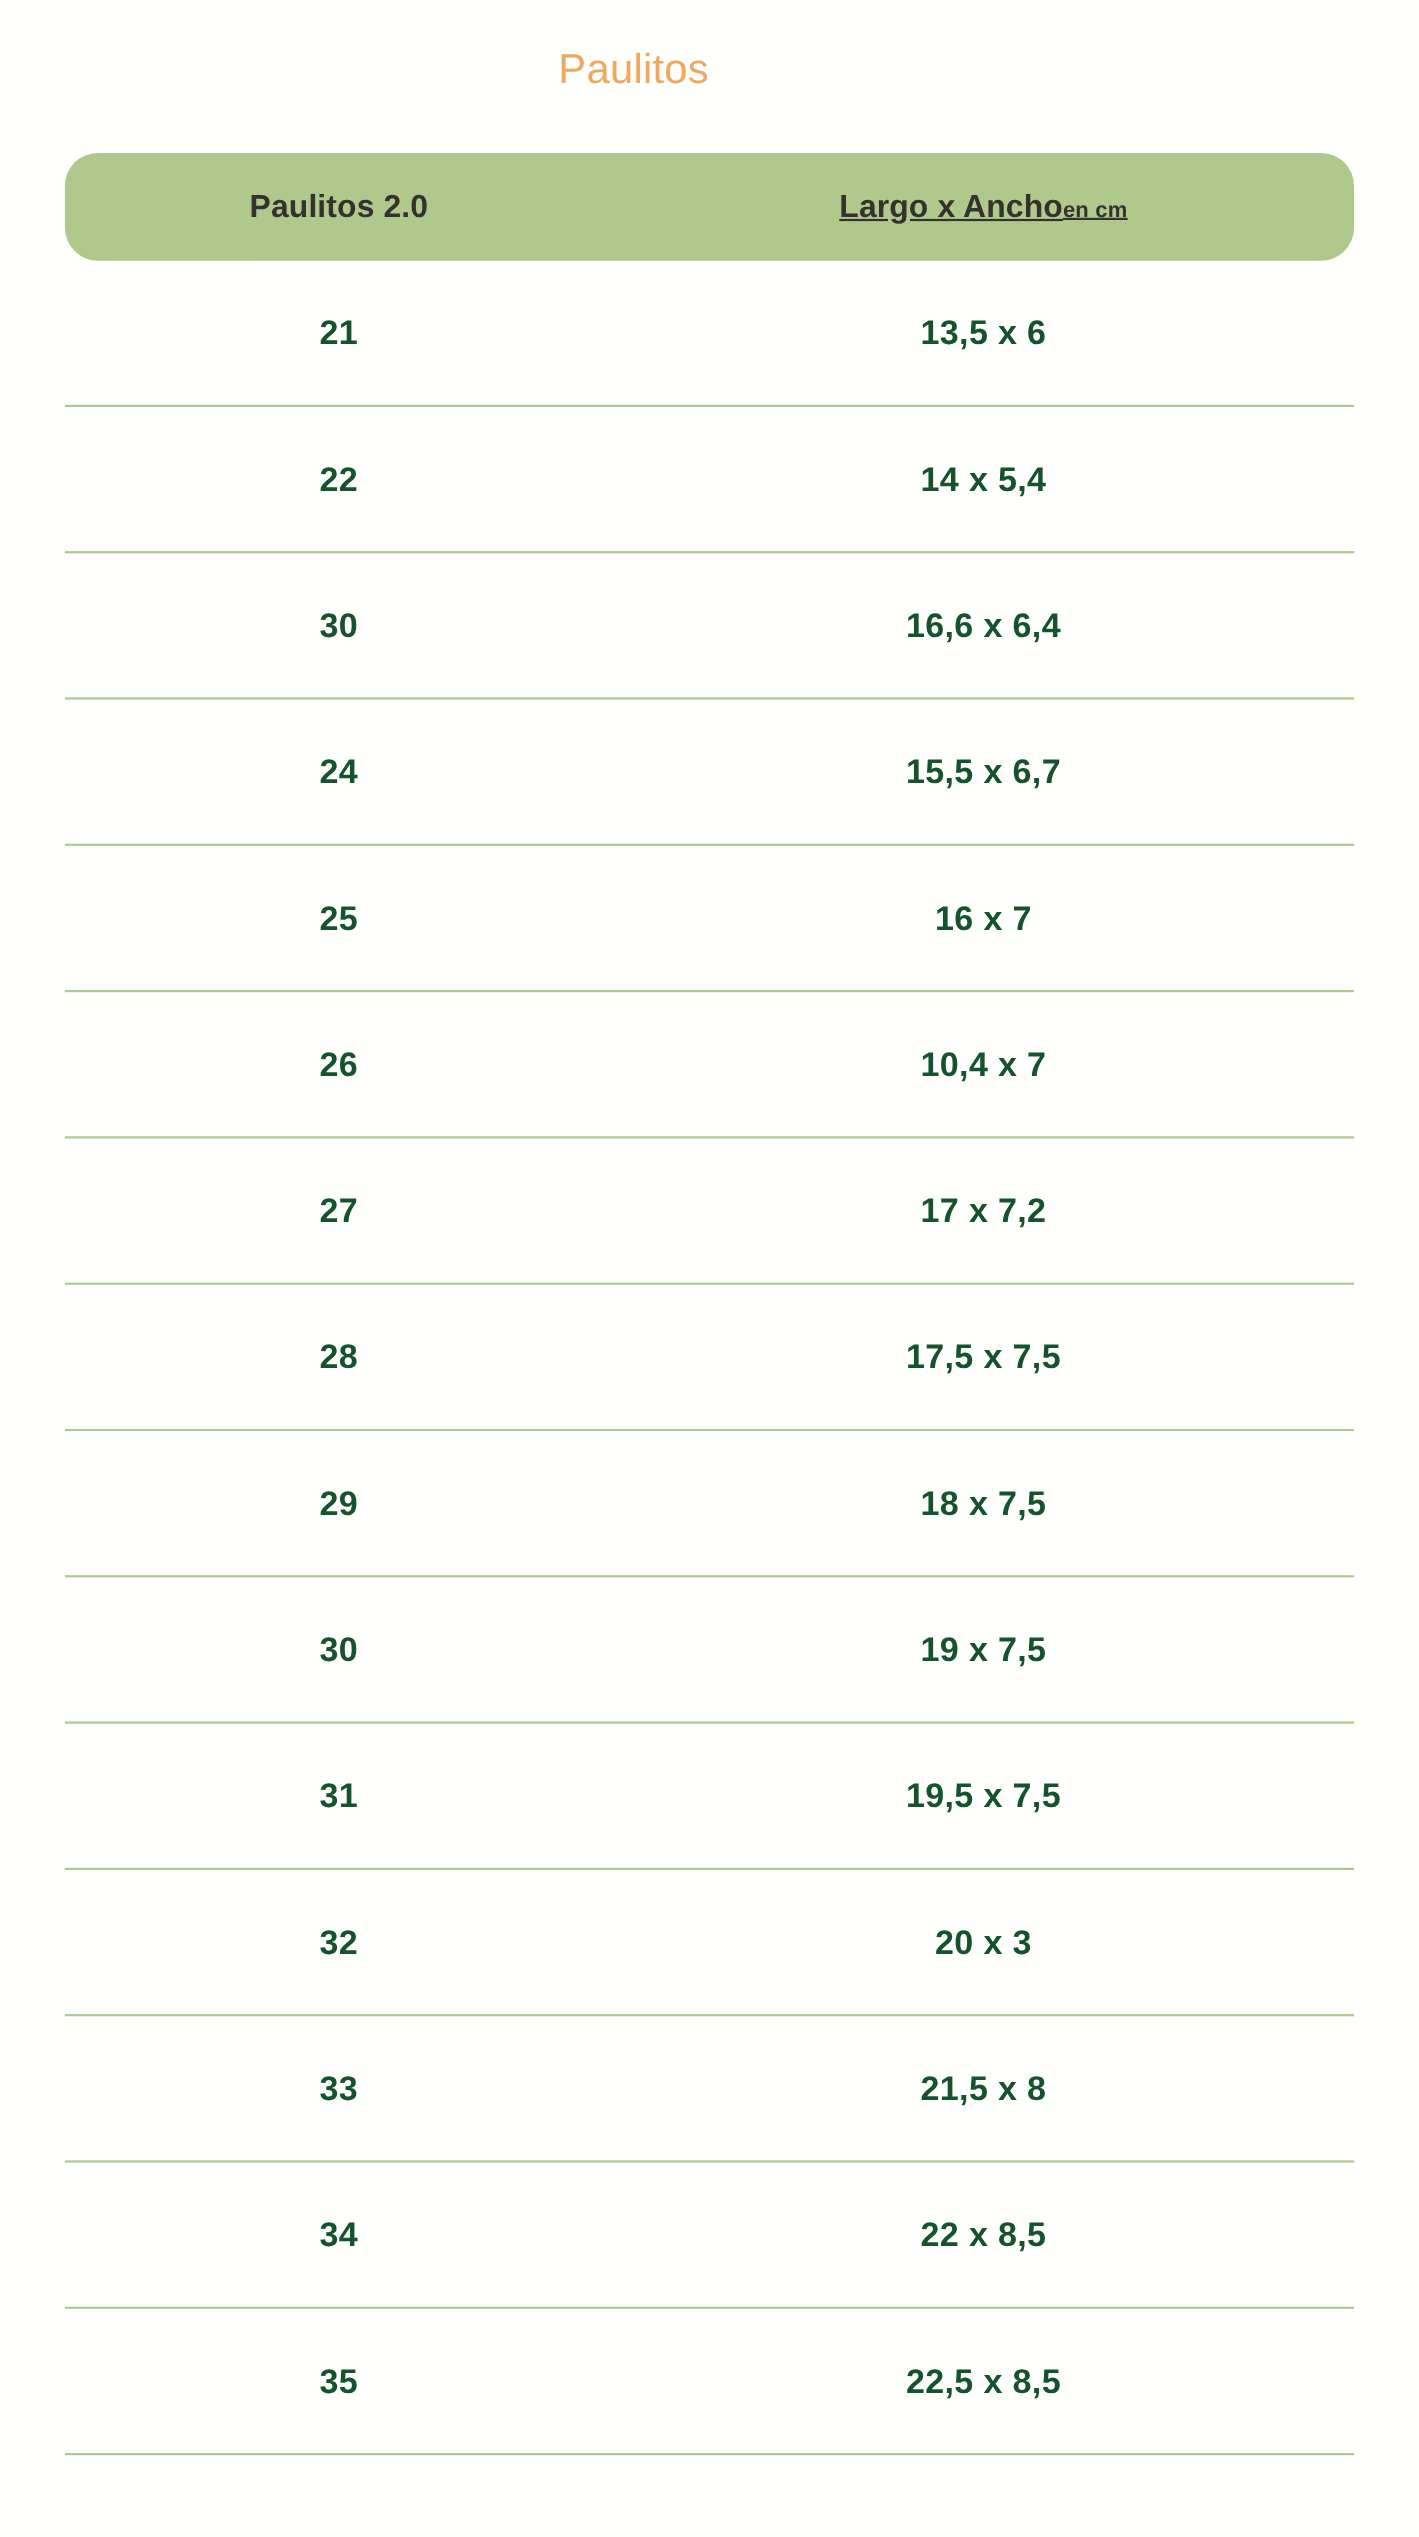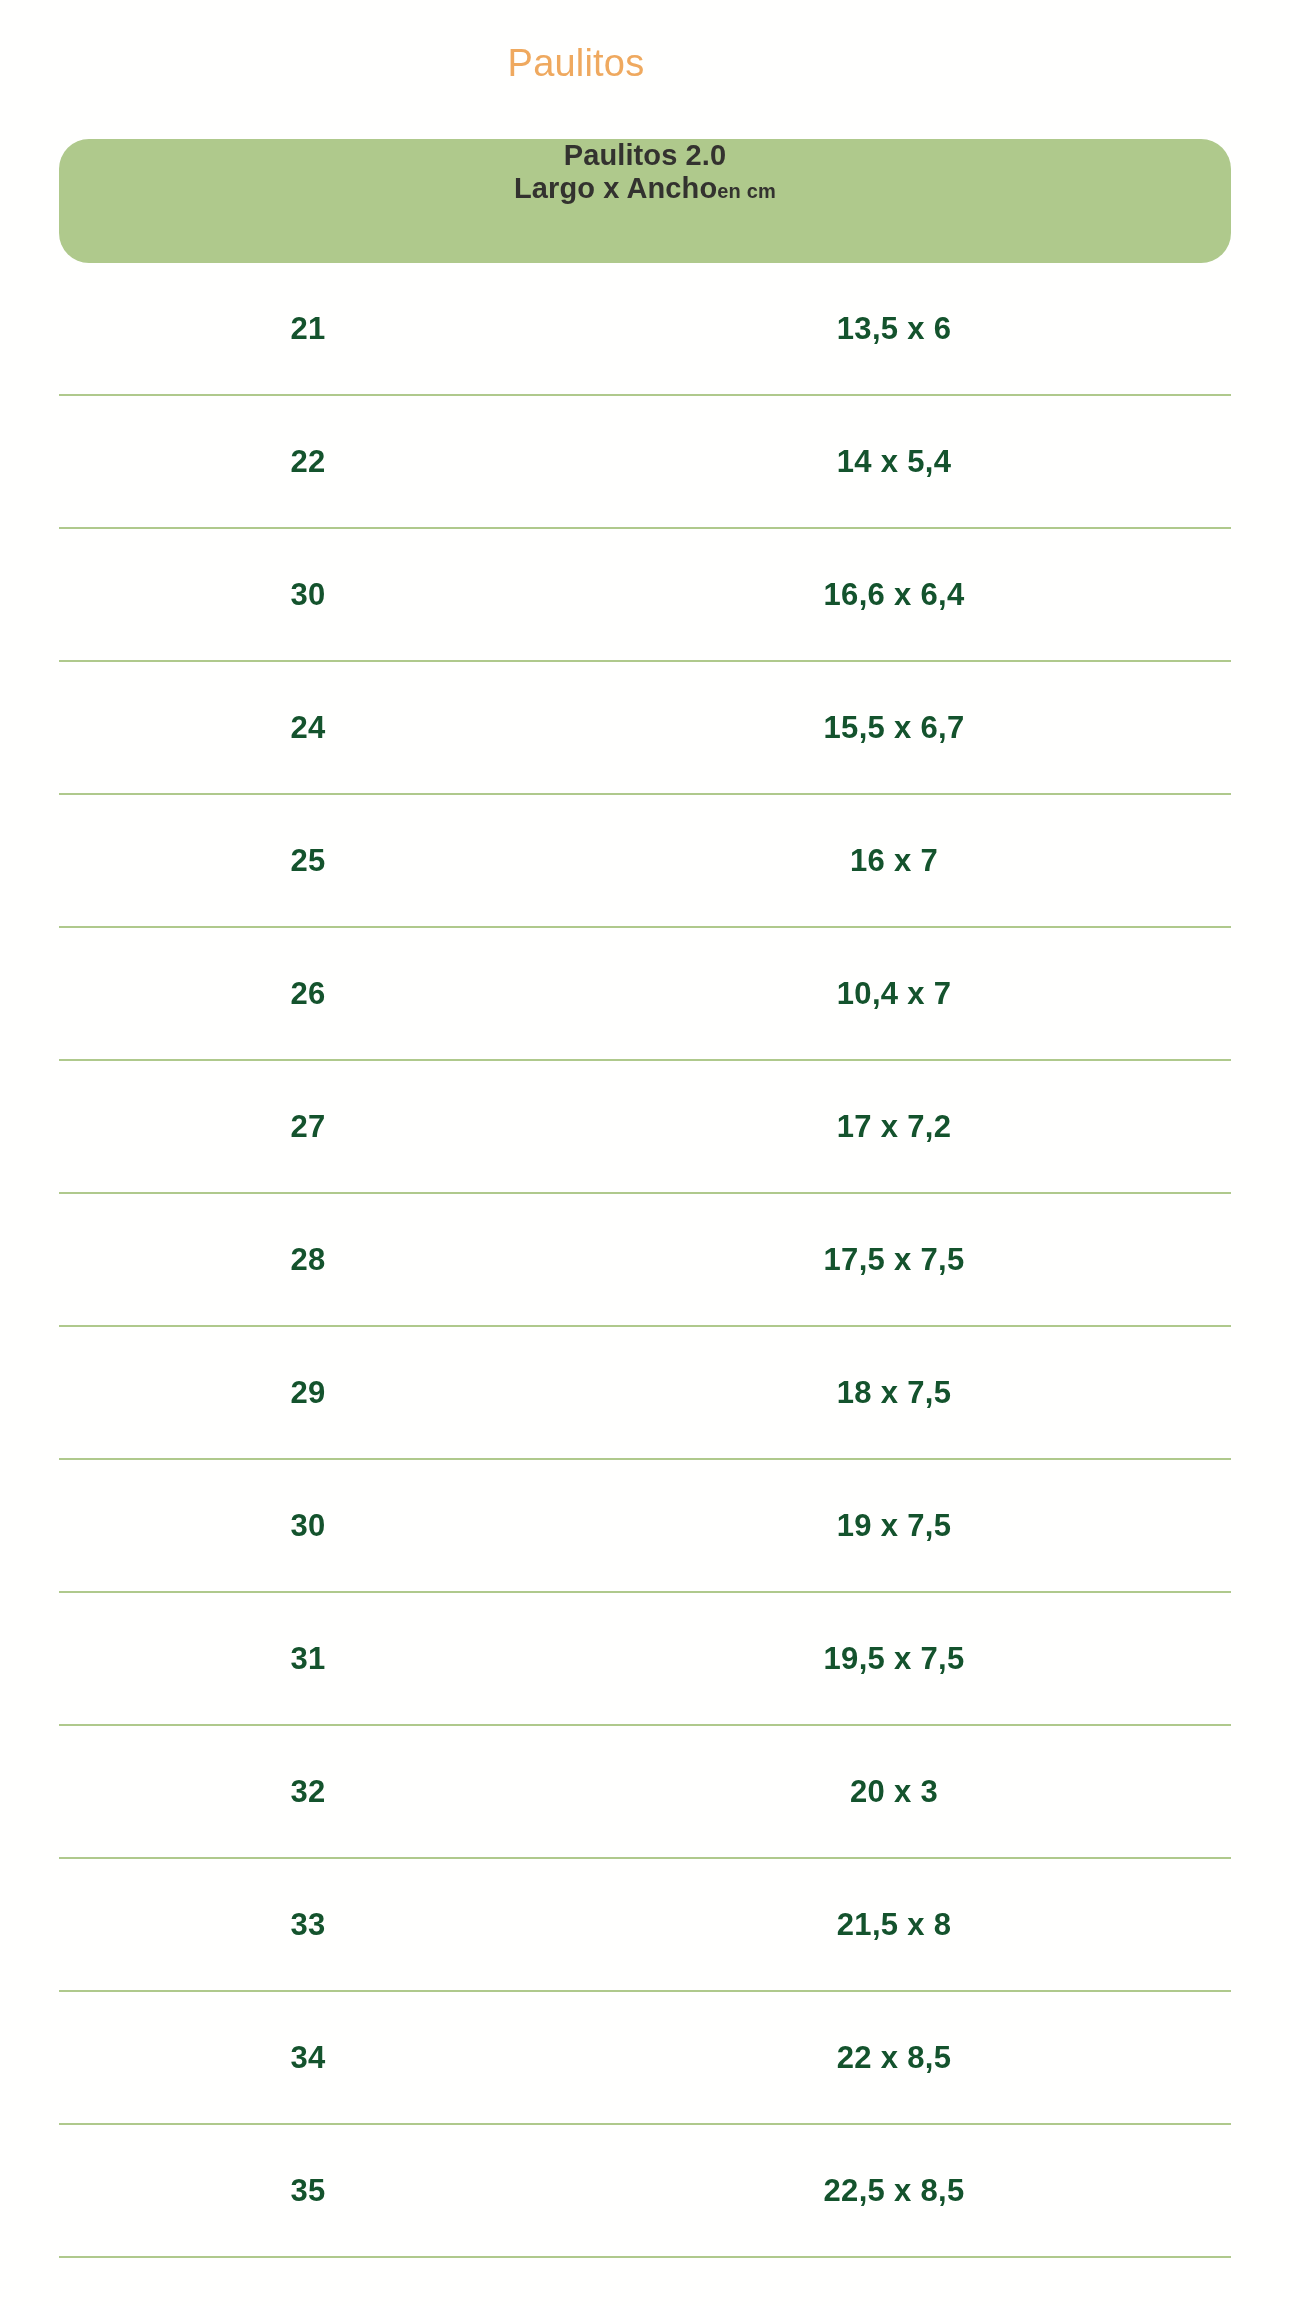--- a/index.html
+++ b/index.html
@@ -38,40 +38,39 @@
   .size-table {
     position: absolute;
     top: 139px;
     left: 59px;
     width: 1172px;
   }
 
   
   .table-header {
     position: relative;
-    height: 124px;
+    height: 98px;
     background: #AFC98C;
     border-radius: 30px;
     display: flex;
     align-items: center;
-    flex-direction: column;
   }
 
   .th {
     display: flex;
     align-items: baseline;
     justify-content: center;
     color: #33322F;
     font-weight: bold;
     font-size: 29px;
     letter-spacing: 0.1px;
   }
 
   .th-size   { width: 42.5%; }
-  .th-dims   { width: 57.5%; }
+  .th-dims   { width: 57.5%; text-decoration: underline; }
 
   .th-unit {
     font-size: 20px;
     font-weight: bold;
     margin-left: 0;
     letter-spacing: 0.2px;
     color: #33322F;
   }
 
   

